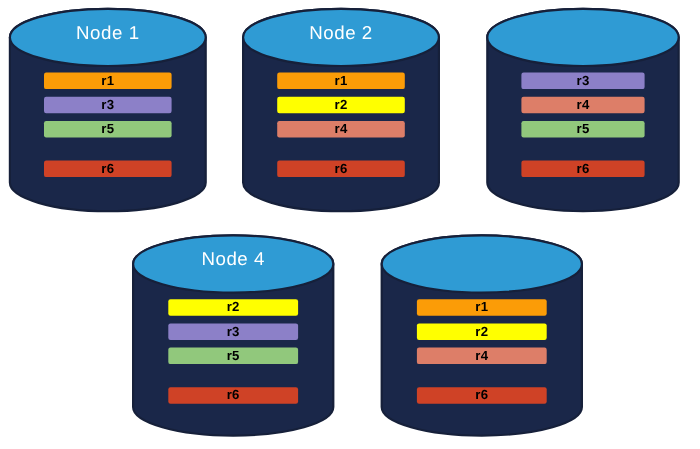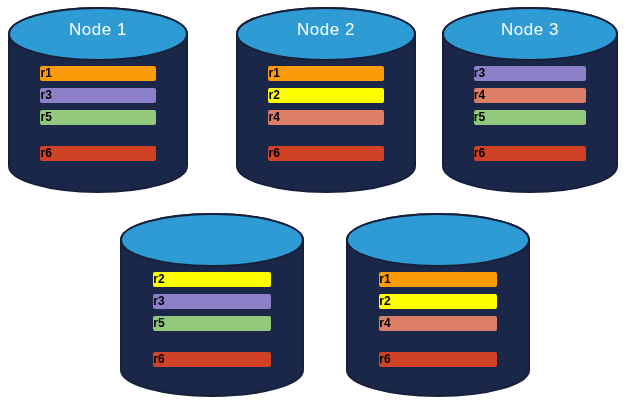--- a/index.html
+++ b/index.html
@@ -63,21 +63,21 @@
 
   .replica {
     box-sizing: border-box;
     height: 15px;
     border-radius: 2px;
     color: #000000;
     font-family: "Liberation Sans", sans-serif;
     font-size: 12px;
     font-weight: bold;
     line-height: 15px;
-    text-align: left;
+    text-align: center;
     margin-bottom: 7px;
     letter-spacing: 0.2px;
   }
   .replica:last-child { margin-bottom: 0; margin-top: 14px; }
 </style>
 </head>
 <body>
 
 <div id="canvas">
     <div class="node" style="left: 8px; top: 6px; width: 180px; height: 188px;">
@@ -86,51 +86,51 @@
         <ellipse cx="90" cy="28" rx="89" ry="26" fill="#2f9bd4" stroke="#16203a" stroke-width="2"></ellipse>
       </svg>
       <div class="node-title" style="top: 14px;">Node 1</div>
       <div class="replica-stack" style="top: 60px;">
         <div class="replica" style="background: rgb(251, 156, 7); width: 64%;">r1</div>
         <div class="replica" style="background: rgb(140, 128, 200); width: 64%;">r3</div>
         <div class="replica" style="background: rgb(145, 200, 124); width: 64%;">r5</div>
         <div class="replica" style="background: rgb(207, 66, 38); width: 64%;">r6</div>
       </div>
     </div>
-    <div class="node" style="left: 236px; top: 6px; width: 180px; height: 188px;">
+    <div class="node" style="left: 220px; top: 6px; width: 180px; height: 188px;">
       <svg class="node-svg" viewBox="0 0 180 188">
         <path d="M 1 28 L 1 160 A 89 26 0 0 0 179 160 L 179 28 A 89 26 0 0 0 1 28 Z" fill="#1a2749" stroke="#16203a" stroke-width="2"></path>
         <ellipse cx="90" cy="28" rx="89" ry="26" fill="#2f9bd4" stroke="#16203a" stroke-width="2"></ellipse>
       </svg>
       <div class="node-title" style="top: 14px;">Node 2</div>
       <div class="replica-stack" style="top: 60px;">
         <div class="replica" style="background: rgb(251, 156, 7); width: 64%;">r1</div>
         <div class="replica" style="background: rgb(255, 255, 0); width: 64%;">r2</div>
         <div class="replica" style="background: rgb(221, 126, 104); width: 64%;">r4</div>
         <div class="replica" style="background: rgb(207, 66, 38); width: 64%;">r6</div>
       </div>
     </div>
     <div class="node" style="left: 442px; top: 6px; width: 176px; height: 188px;">
       <svg class="node-svg" viewBox="0 0 176 188">
         <path d="M 1 28 L 1 160 A 87 26 0 0 0 175 160 L 175 28 A 87 26 0 0 0 1 28 Z" fill="#1a2749" stroke="#16203a" stroke-width="2"></path>
         <ellipse cx="88" cy="28" rx="87" ry="26" fill="#2f9bd4" stroke="#16203a" stroke-width="2"></ellipse>
       </svg>
-      <div class="node-title" style="top: 14px;">Node 3</div>
       <div class="replica-stack" style="top: 60px;">
         <div class="replica" style="background: rgb(140, 128, 200); width: 64%;">r3</div>
         <div class="replica" style="background: rgb(221, 126, 104); width: 64%;">r4</div>
         <div class="replica" style="background: rgb(145, 200, 124); width: 64%;">r5</div>
         <div class="replica" style="background: rgb(207, 66, 38); width: 64%;">r6</div>
       </div>
     </div>
     <div class="node" style="left: 120px; top: 212px; width: 184px; height: 186px;">
       <svg class="node-svg" viewBox="0 0 184 186">
         <path d="M 1 28 L 1 158 A 91 26 0 0 0 183 158 L 183 28 A 91 26 0 0 0 1 28 Z" fill="#1a2749" stroke="#16203a" stroke-width="2"></path>
         <ellipse cx="92" cy="28" rx="91" ry="26" fill="#2f9bd4" stroke="#16203a" stroke-width="2"></ellipse>
       </svg>
+      <div class="node-title" style="top: 14px;">Node 4</div>
       <div class="replica-stack" style="top: 60px;">
         <div class="replica" style="background: rgb(255, 255, 0); width: 64%;">r2</div>
         <div class="replica" style="background: rgb(140, 128, 200); width: 64%;">r3</div>
         <div class="replica" style="background: rgb(145, 200, 124); width: 64%;">r5</div>
         <div class="replica" style="background: rgb(207, 66, 38); width: 64%;">r6</div>
       </div>
     </div>
     <div class="node" style="left: 346px; top: 212px; width: 184px; height: 186px;">
       <svg class="node-svg" viewBox="0 0 184 186">
         <path d="M 1 28 L 1 158 A 91 26 0 0 0 183 158 L 183 28 A 91 26 0 0 0 1 28 Z" fill="#1a2749" stroke="#16203a" stroke-width="2"></path>

